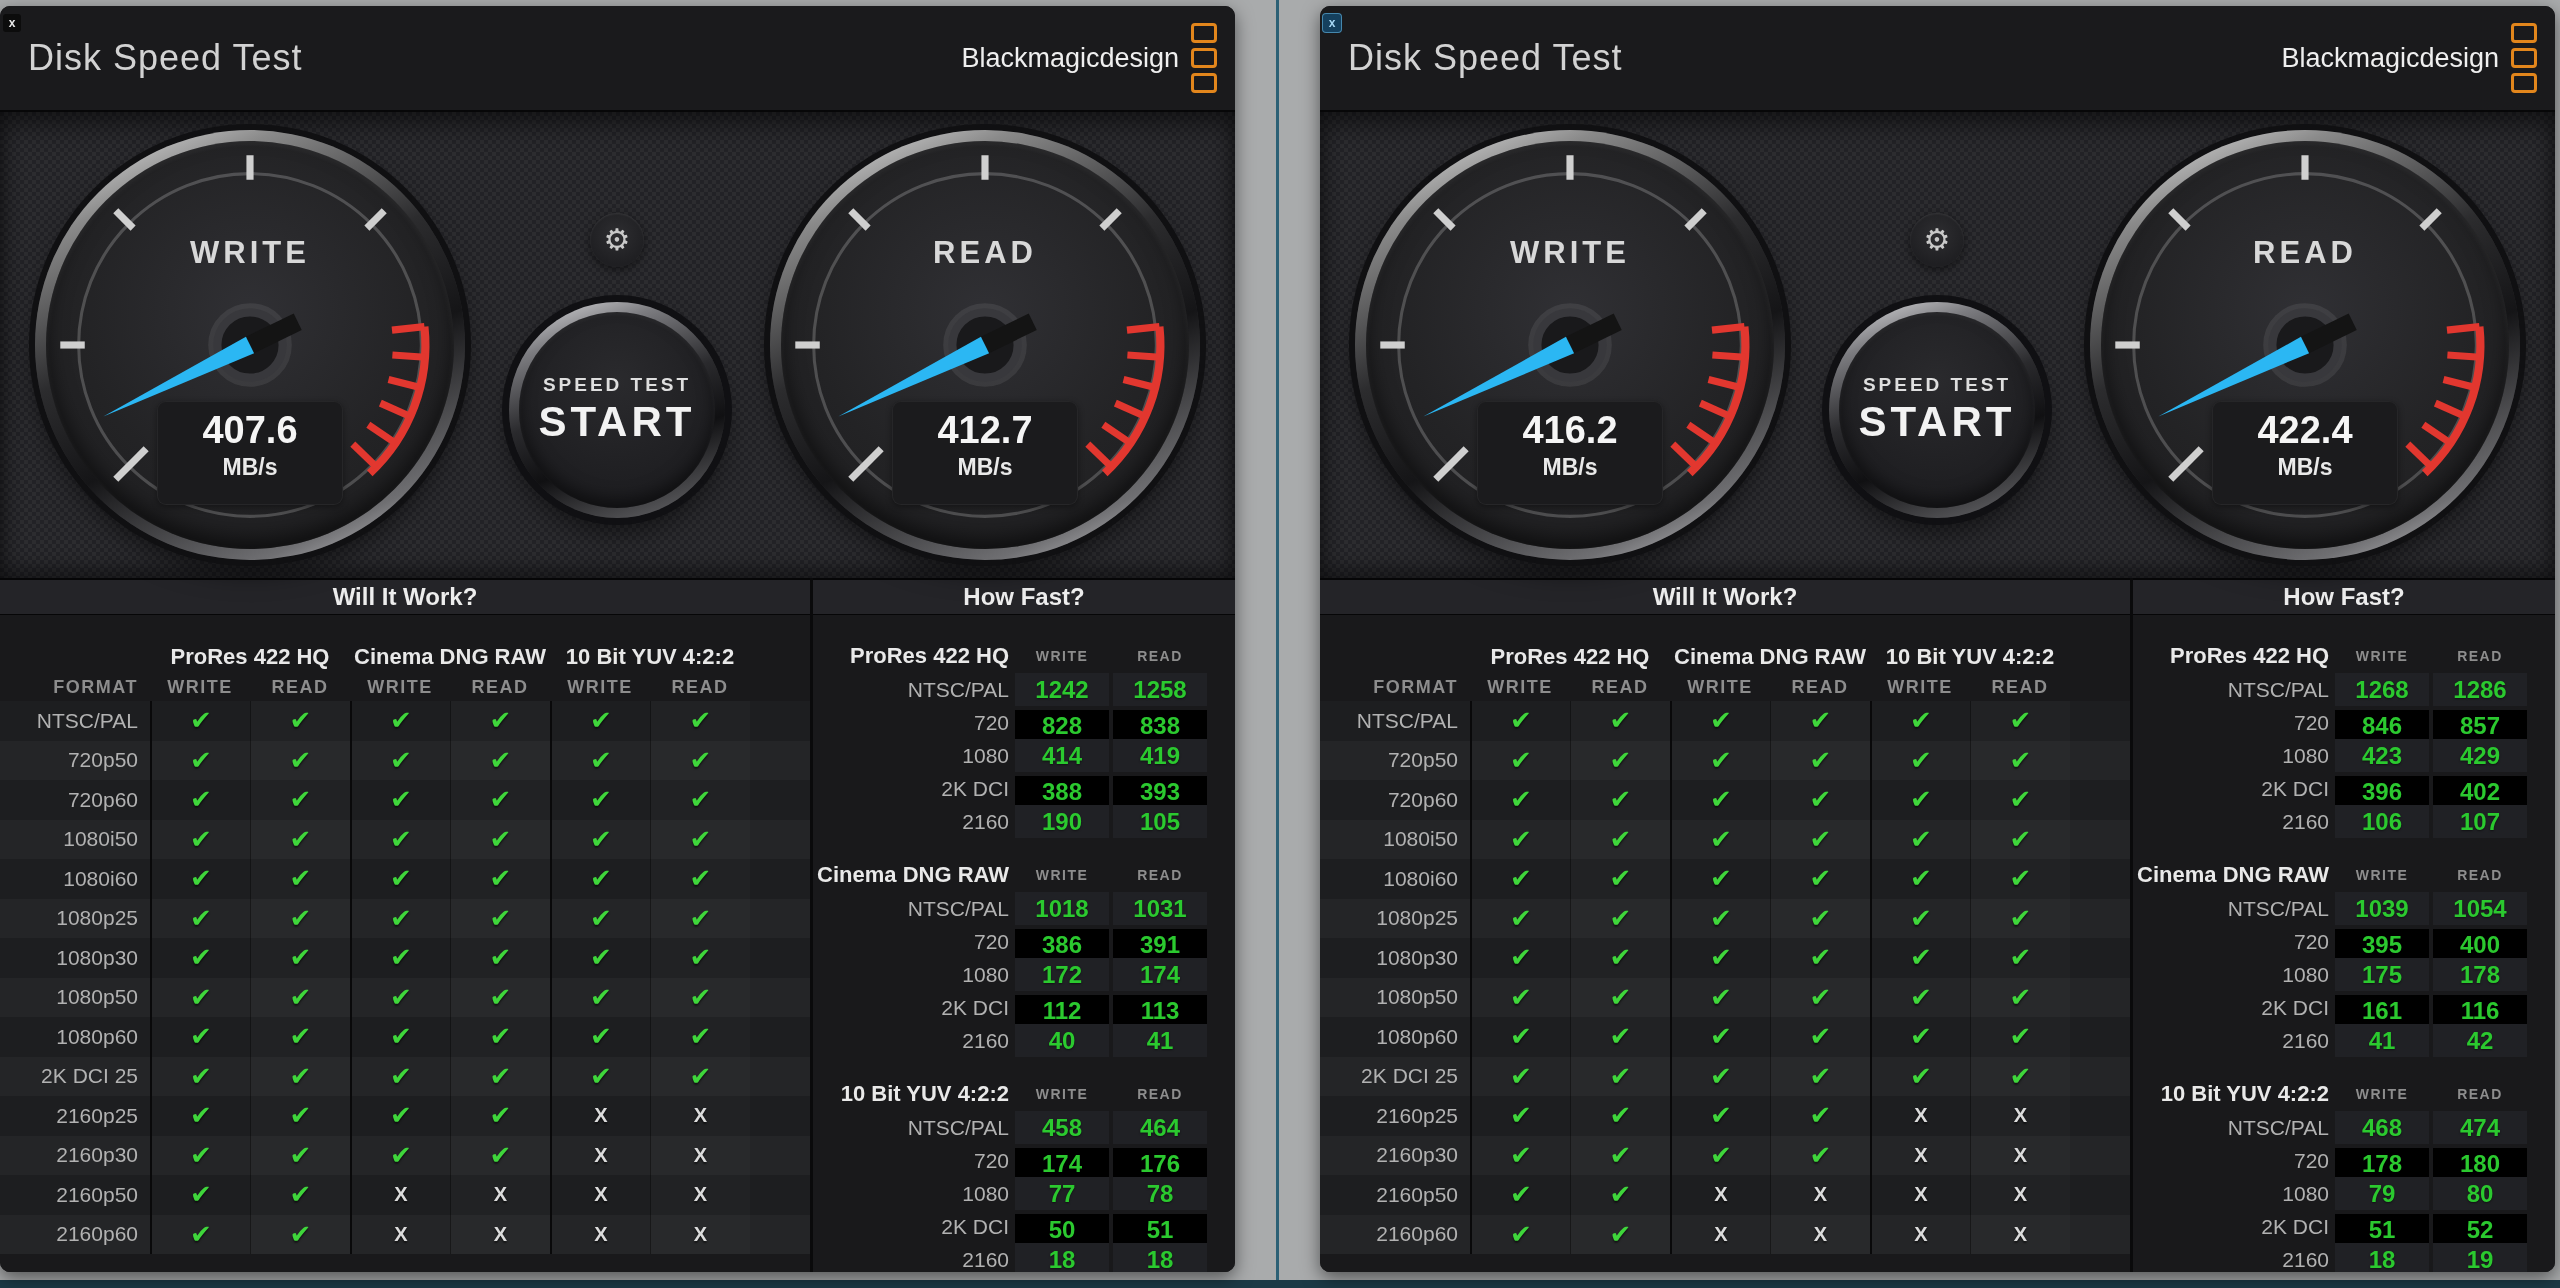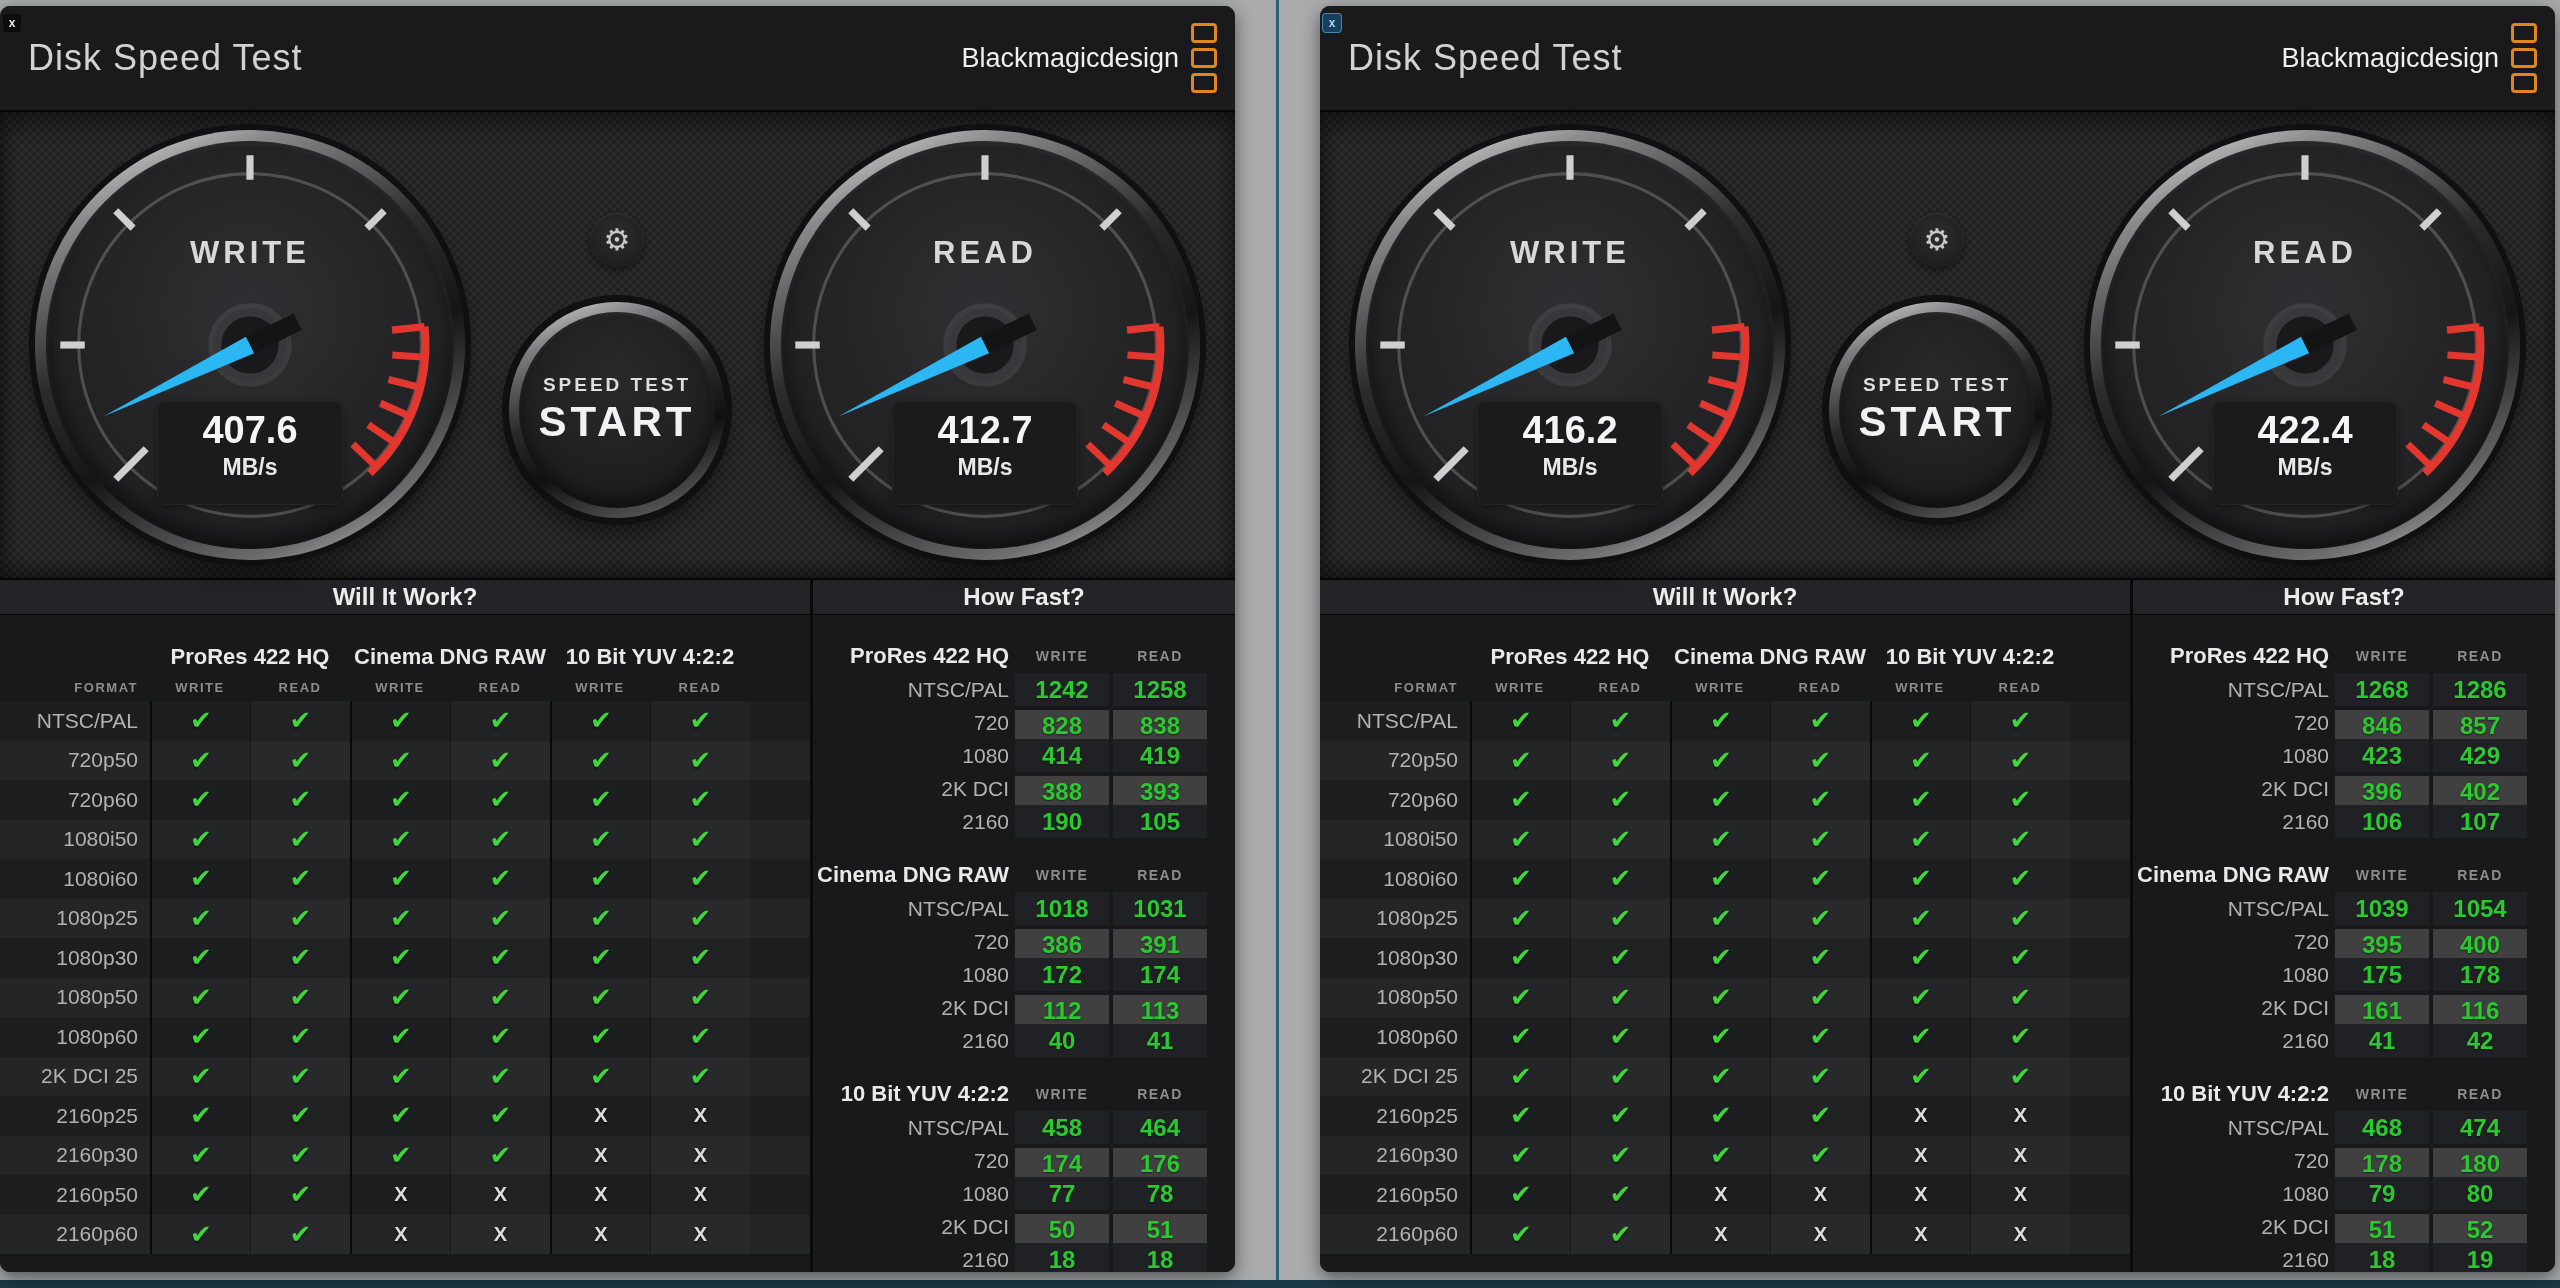--- a/index.html
+++ b/index.html
@@ -72,21 +72,21 @@
   .wiw-col{width:810px;display:flex;flex-direction:column;}
   .vdiv{width:3px;background:#0a0a0b;}
   .hf-col{flex:1;display:flex;flex-direction:column;}
   .bar{height:34px;line-height:34px;text-align:center;font-size:24px;font-weight:700;color:#ededed;
     background:#242428;border-top:2px solid #060607;border-bottom:1px solid #060607;flex:0 0 auto;}
 
   .wiw-head-groups{display:flex;margin:26px 0 0 150px;height:32px;align-items:center;}
   .wiw-head-groups span{width:200px;text-align:center;font-size:22px;font-weight:700;color:#e8e8e8;}
   .wiw-subhead{display:flex;height:28px;align-items:center;}
   .wiw-subhead .fmt-h{width:150px;text-align:right;padding-right:12px;box-sizing:border-box;}
-  .wiw-subhead span{font-size:13px;font-weight:700;color:#8d8d8d;letter-spacing:1.5px;}
+  .wiw-subhead span{font-size:18px;font-weight:700;color:#8d8d8d;letter-spacing:1.5px;}
   .wiw-subhead .col-h{width:100px;text-align:center;}
 
   .wiw-row{display:flex;height:39.5px;align-items:center;background:#1d1e20;}
   .wiw-row.alt{background:#242527;}
   .wiw-row .fmt{width:150px;text-align:right;padding-right:12px;box-sizing:border-box;
     font-size:21px;color:#b2b2b2;}
   .wiw-row .cell{width:100px;height:100%;display:flex;align-items:center;justify-content:center;
     border-left:1px solid rgba(0,0,0,.4);box-sizing:border-box;}
   .wiw-row .cell.gsep{border-left:2px solid #09090a;}
   .wiw-row .cell.readcol{background:rgba(255,255,255,.018);}
@@ -99,21 +99,21 @@
   .hf-head{display:flex;height:34px;align-items:center;}
   .hf-name{width:196px;text-align:right;font-size:22px;font-weight:700;color:#e9e9e9;}
   .hf-col-h{width:94px;text-align:center;font-size:14px;font-weight:700;color:#8d8d8d;letter-spacing:1.5px;}
   .hf-col-h.w{margin-left:6px;}
   .hf-col-h.r{margin-left:4px;}
   .hf-row{display:flex;height:33px;align-items:center;}
   .hf-lab{width:196px;text-align:right;font-size:21px;color:#b2b2b2;}
   .hf-val{width:94px;height:100%;display:flex;align-items:center;justify-content:center;
     font-size:24px;font-weight:700;color:#2bc92f;text-shadow:0 1px 2px rgba(0,0,0,.5);
     background:#202125;box-sizing:border-box;}
-  .hf-row.alt .hf-val{background:#404040;margin-top:7px;}
+  .hf-row.alt .hf-val{background:#000000;margin-top:7px;}
   .hf-val.w{margin-left:6px;}
   .hf-val.r{margin-left:4px;background-clip:padding-box;}
 </style>
 </head>
 <body>
 
 <div id="desktop">
   <div class="desk-divider"></div>
   <div class="desk-bottom"></div>
 <section class="window w0">

